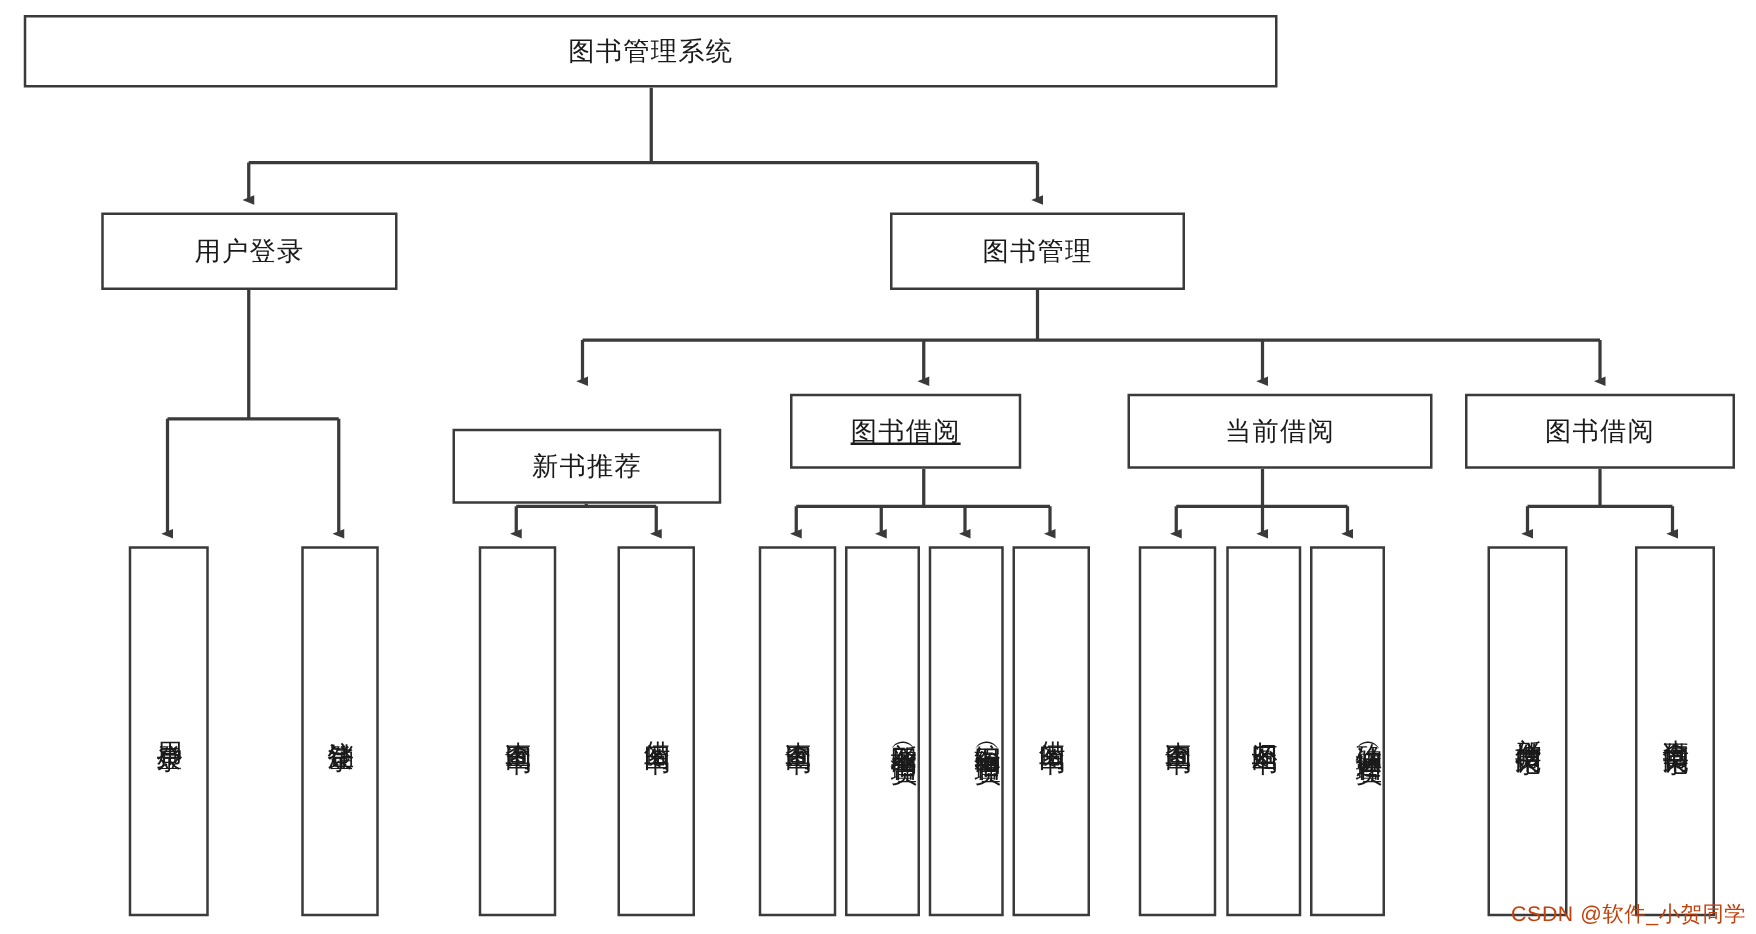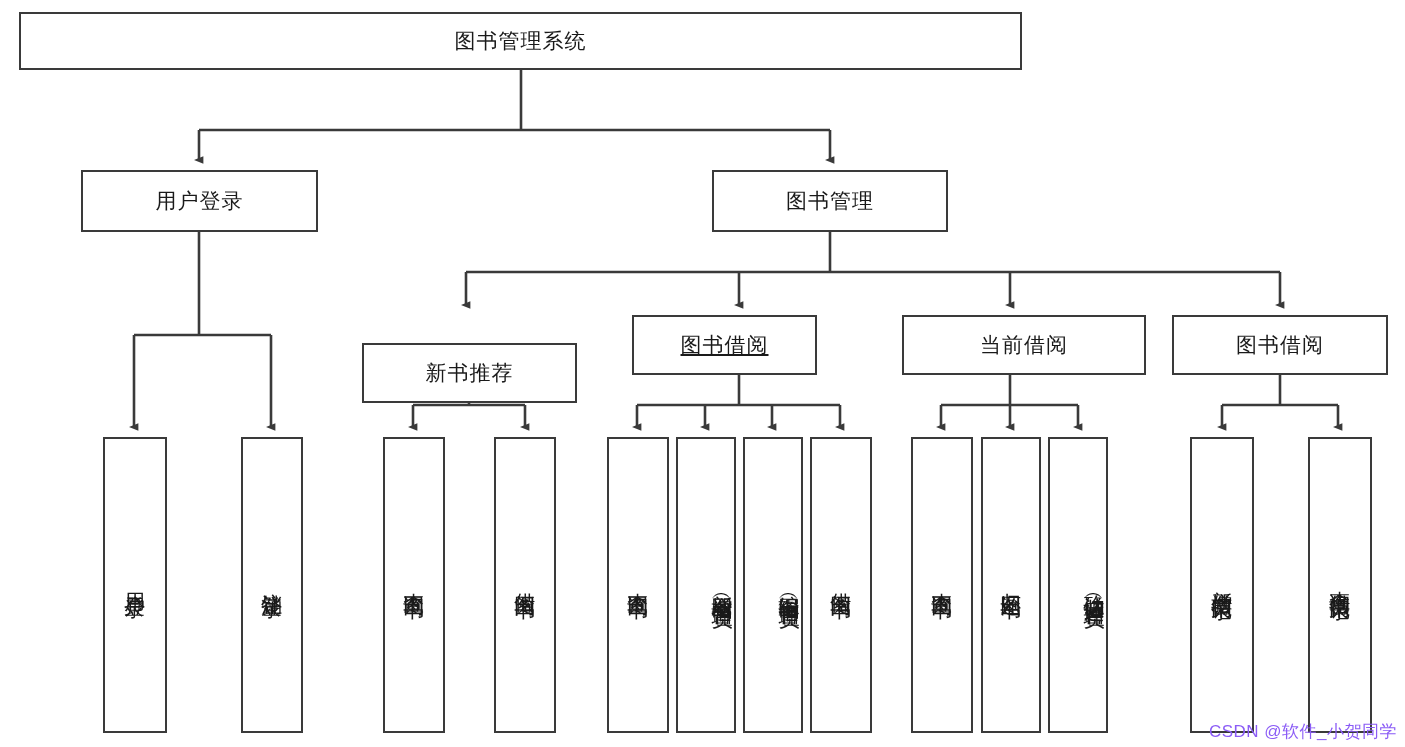--- a/index.html
+++ b/index.html
@@ -58,21 +58,21 @@
   }
   .node-v.center-text {
     align-items: center;
     padding-top: 0;
   }
   .watermark {
     position: absolute;
     right: 8px;
     bottom: 4px;
     font-size: 17px;
-    color: #8b5cf6;
+    color: #c2410c;
     letter-spacing: 0.5px;
     white-space: nowrap;
     font-family: "Liberation Sans", "DejaVu Sans", sans-serif;
   }
 </style>
 </head>
 <body>
 
 <div id="diagram-root">
 

